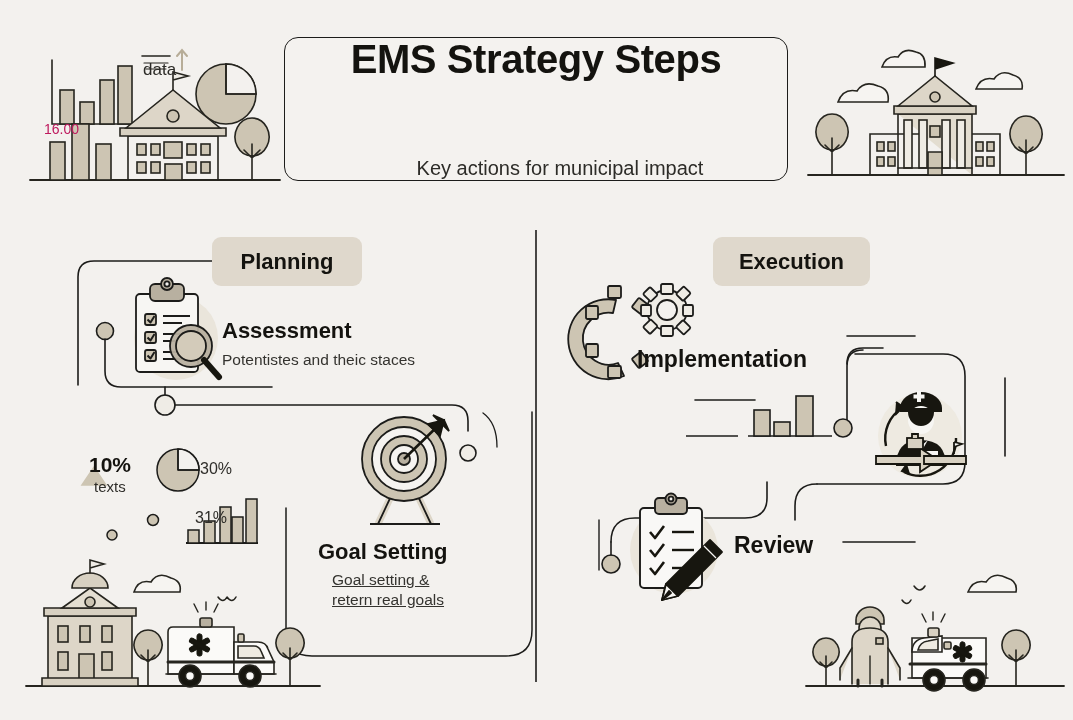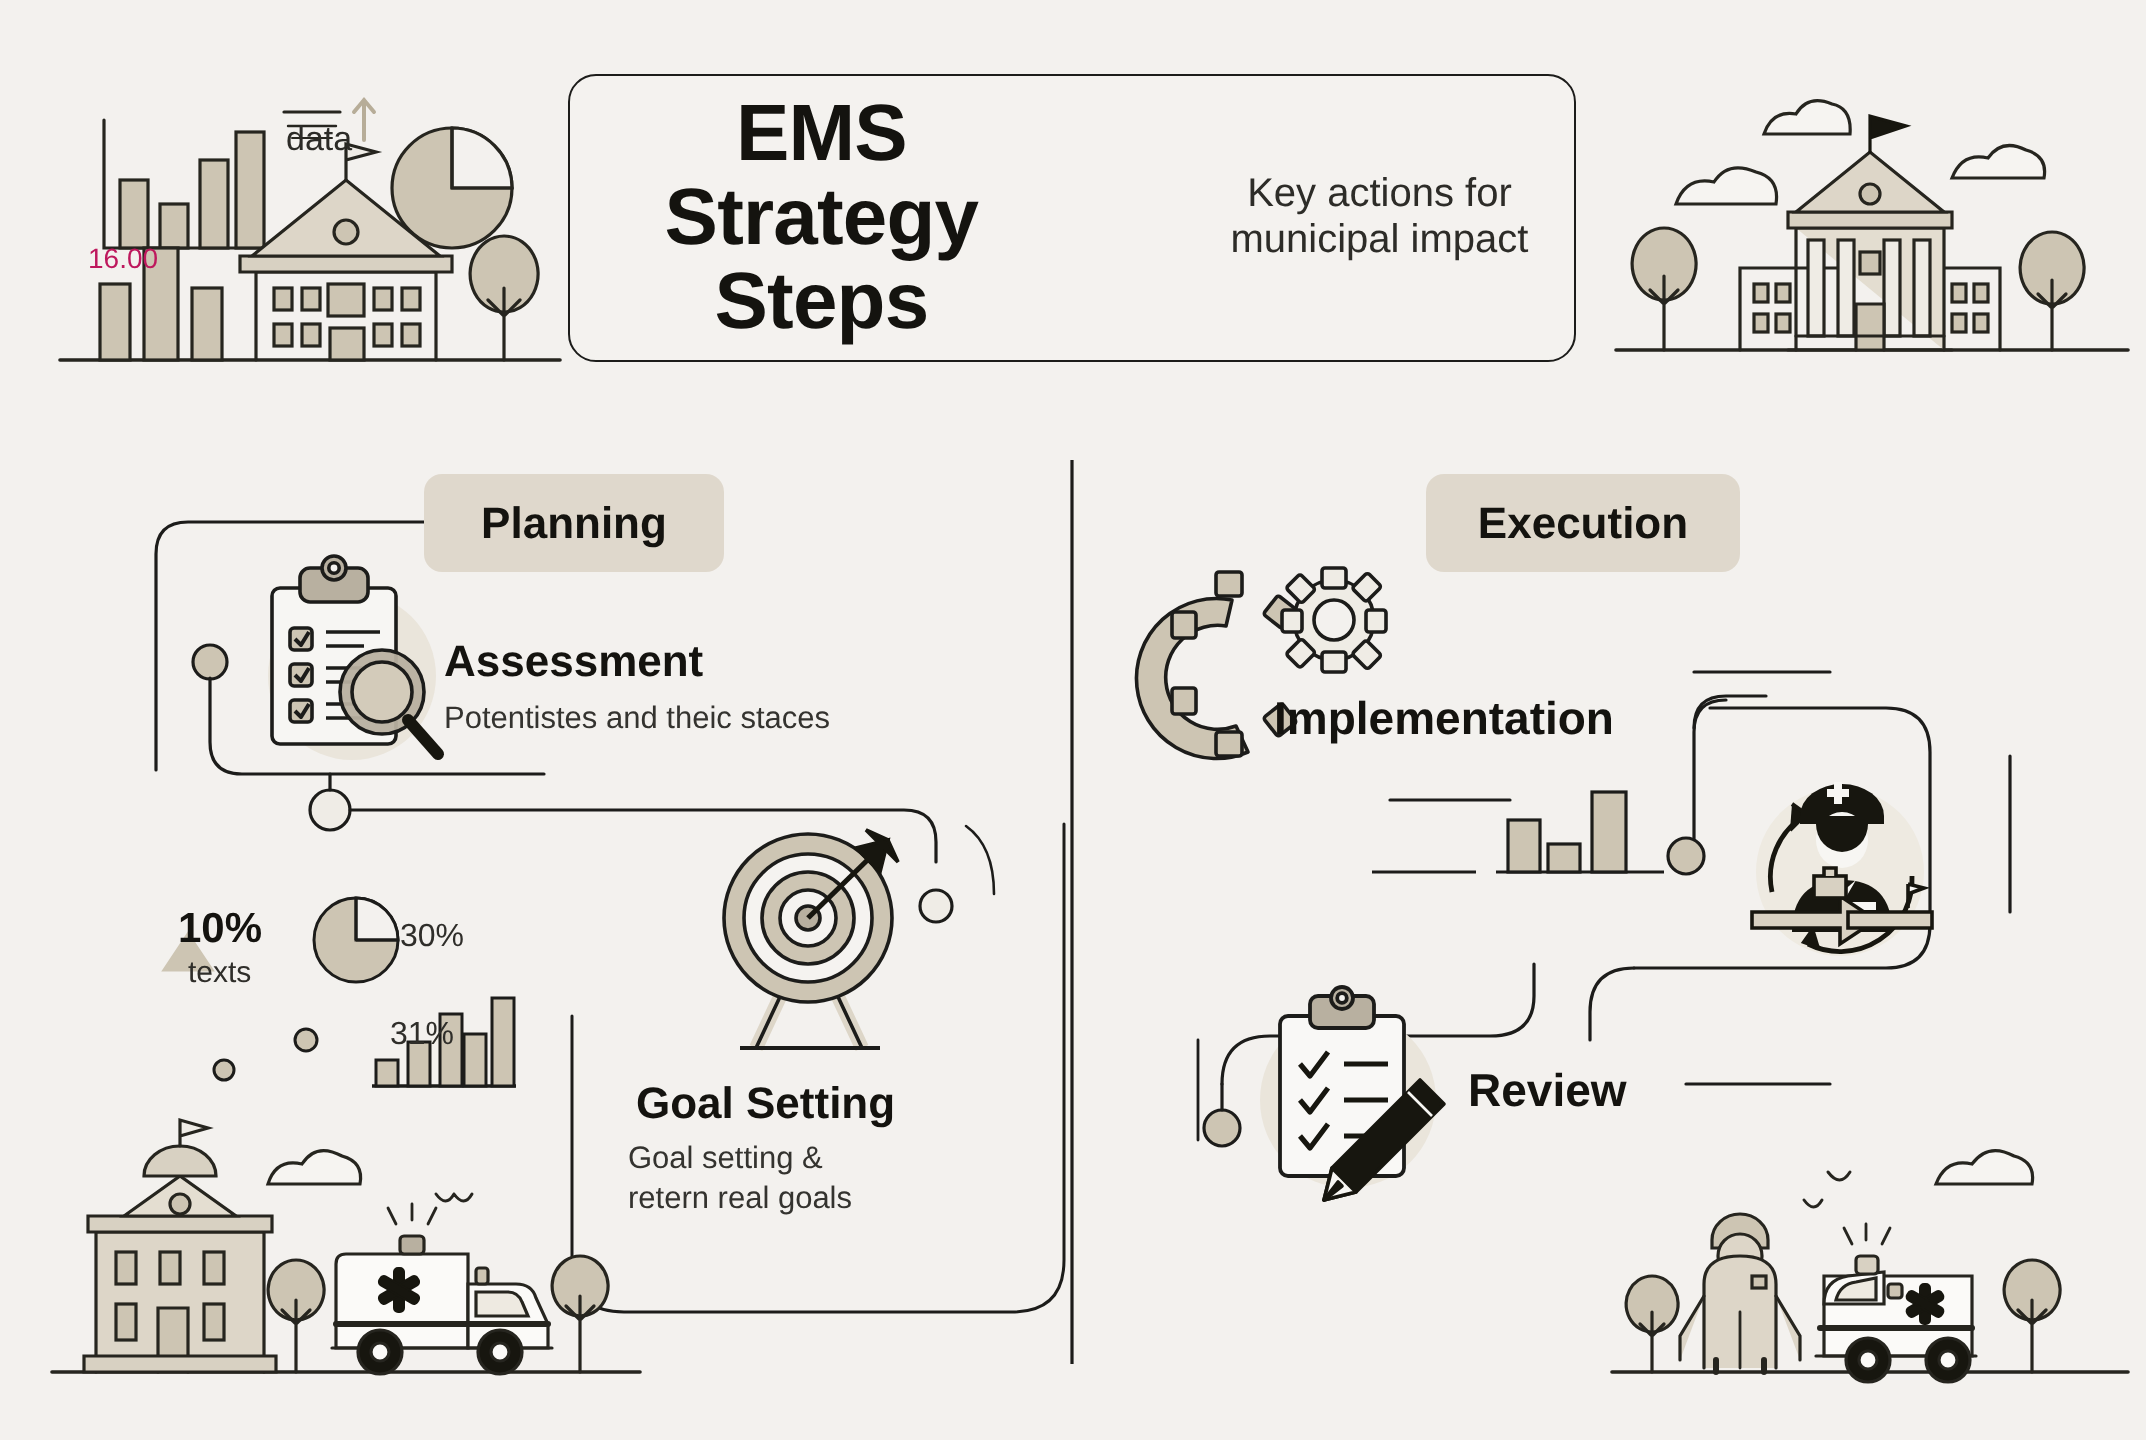--- a/index.html
+++ b/index.html
@@ -16,22 +16,22 @@
   }
 
   
   .title-card {
     position: absolute;
     left: 284px; top: 37px;
     width: 504px; height: 144px;
     background: #f4f2ef;
     border: 1.6px solid #1c1c1a;
     border-radius: 14px;
-    display: flex; flex-direction: row;
-    align-items: center; justify-content: center;
+    display: flex; flex-direction: column;
+    align-items: center; justify-content: space-between;
     gap: 8px;
   }
   .title-main {
     font-size: 40px; font-weight: bold;
     color: #14130f; letter-spacing: -0.4px;
     text-align: center; line-height: 1.05;
   }
   .title-sub {
     font-size: 20px; color: #2d2c28;
     text-align: center; font-weight: normal; margin-left: 48px;
@@ -57,21 +57,21 @@
   }
   .step-sub {
     position: absolute;
     font-size: 15.5px; color: #34332f;
     line-height: 1.26;
   }
   #assessment-title { left: 222px; top: 318px; }
   #assessment-sub   { left: 222px; top: 350px; }
 
   #goal-title { left: 318px; top: 539px; }
-  #goal-sub   { left: 314px; top: 570px; }
+  #goal-sub   { left: 332px; top: 570px; text-decoration: underline; }
 
   #impl-title   { left: 637px; top: 346px; font-size: 23px; }
   #review-title { left: 734px; top: 532px; font-size: 23px; }
 
   
   .stat-text { position: absolute; color: #14130f; white-space: nowrap; }
   #stat-10     { left: 89px;  top: 453px; font-size: 21px; font-weight: bold; }
   #stat-texts  { left: 94px;  top: 478px; font-size: 15px; color: #2f2e2a; font-weight: normal; }
   #stat-30     { left: 200px; top: 460px; font-size: 16px; color: #2f2e2a; }
   #stat-31     { left: 147px; top: 509px; font-size: 16px; color: #2f2e2a; padding-left: 48px; }

